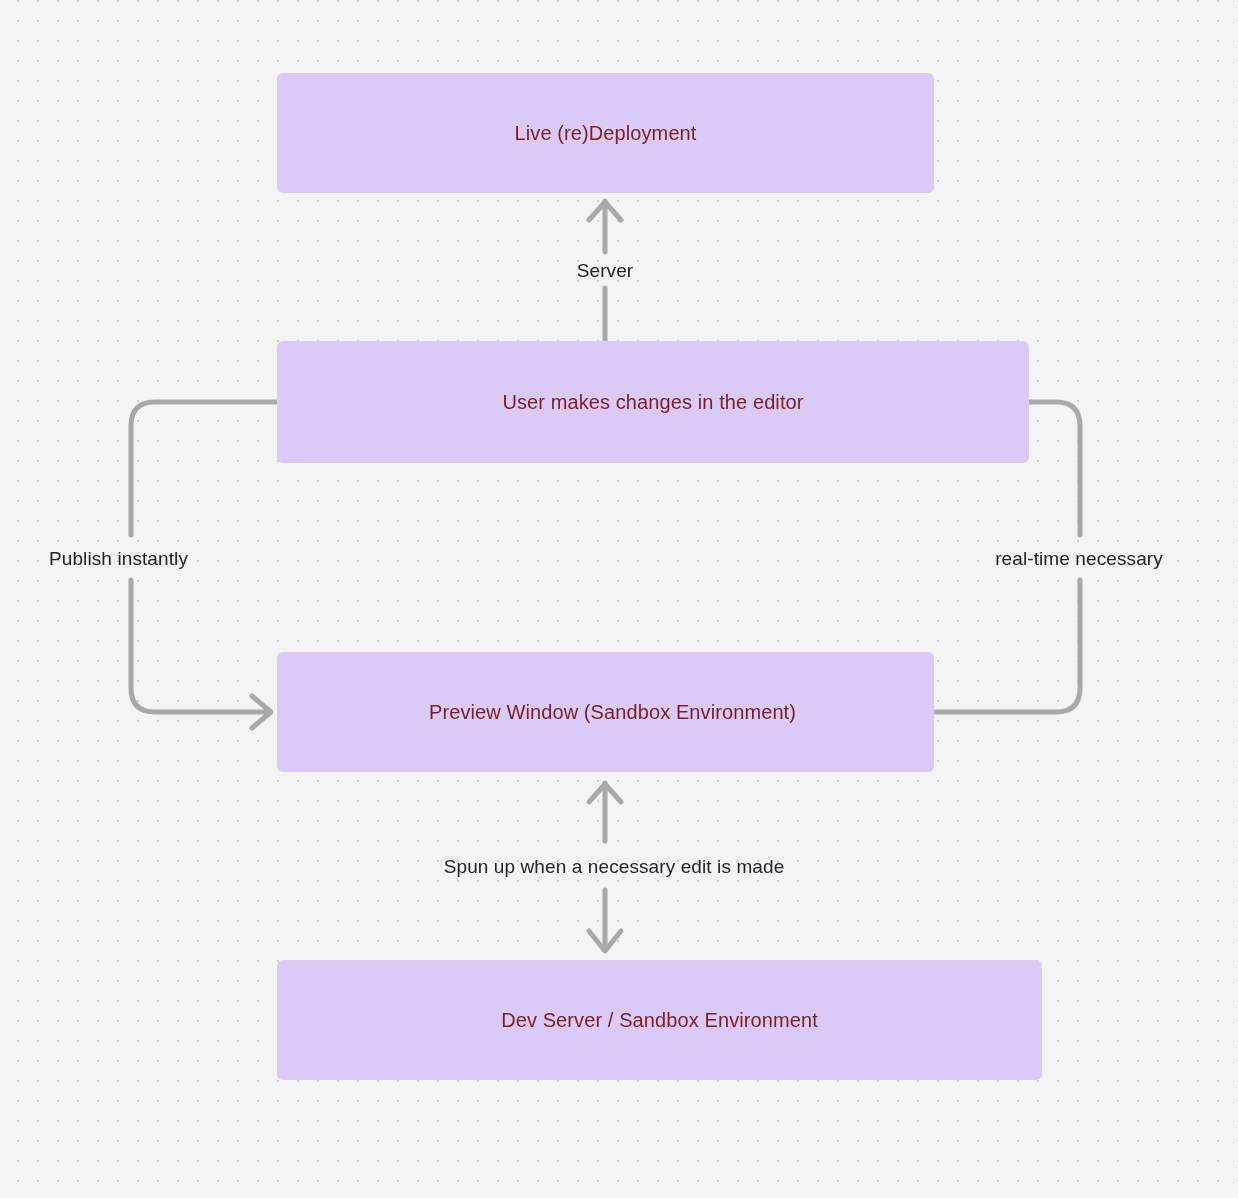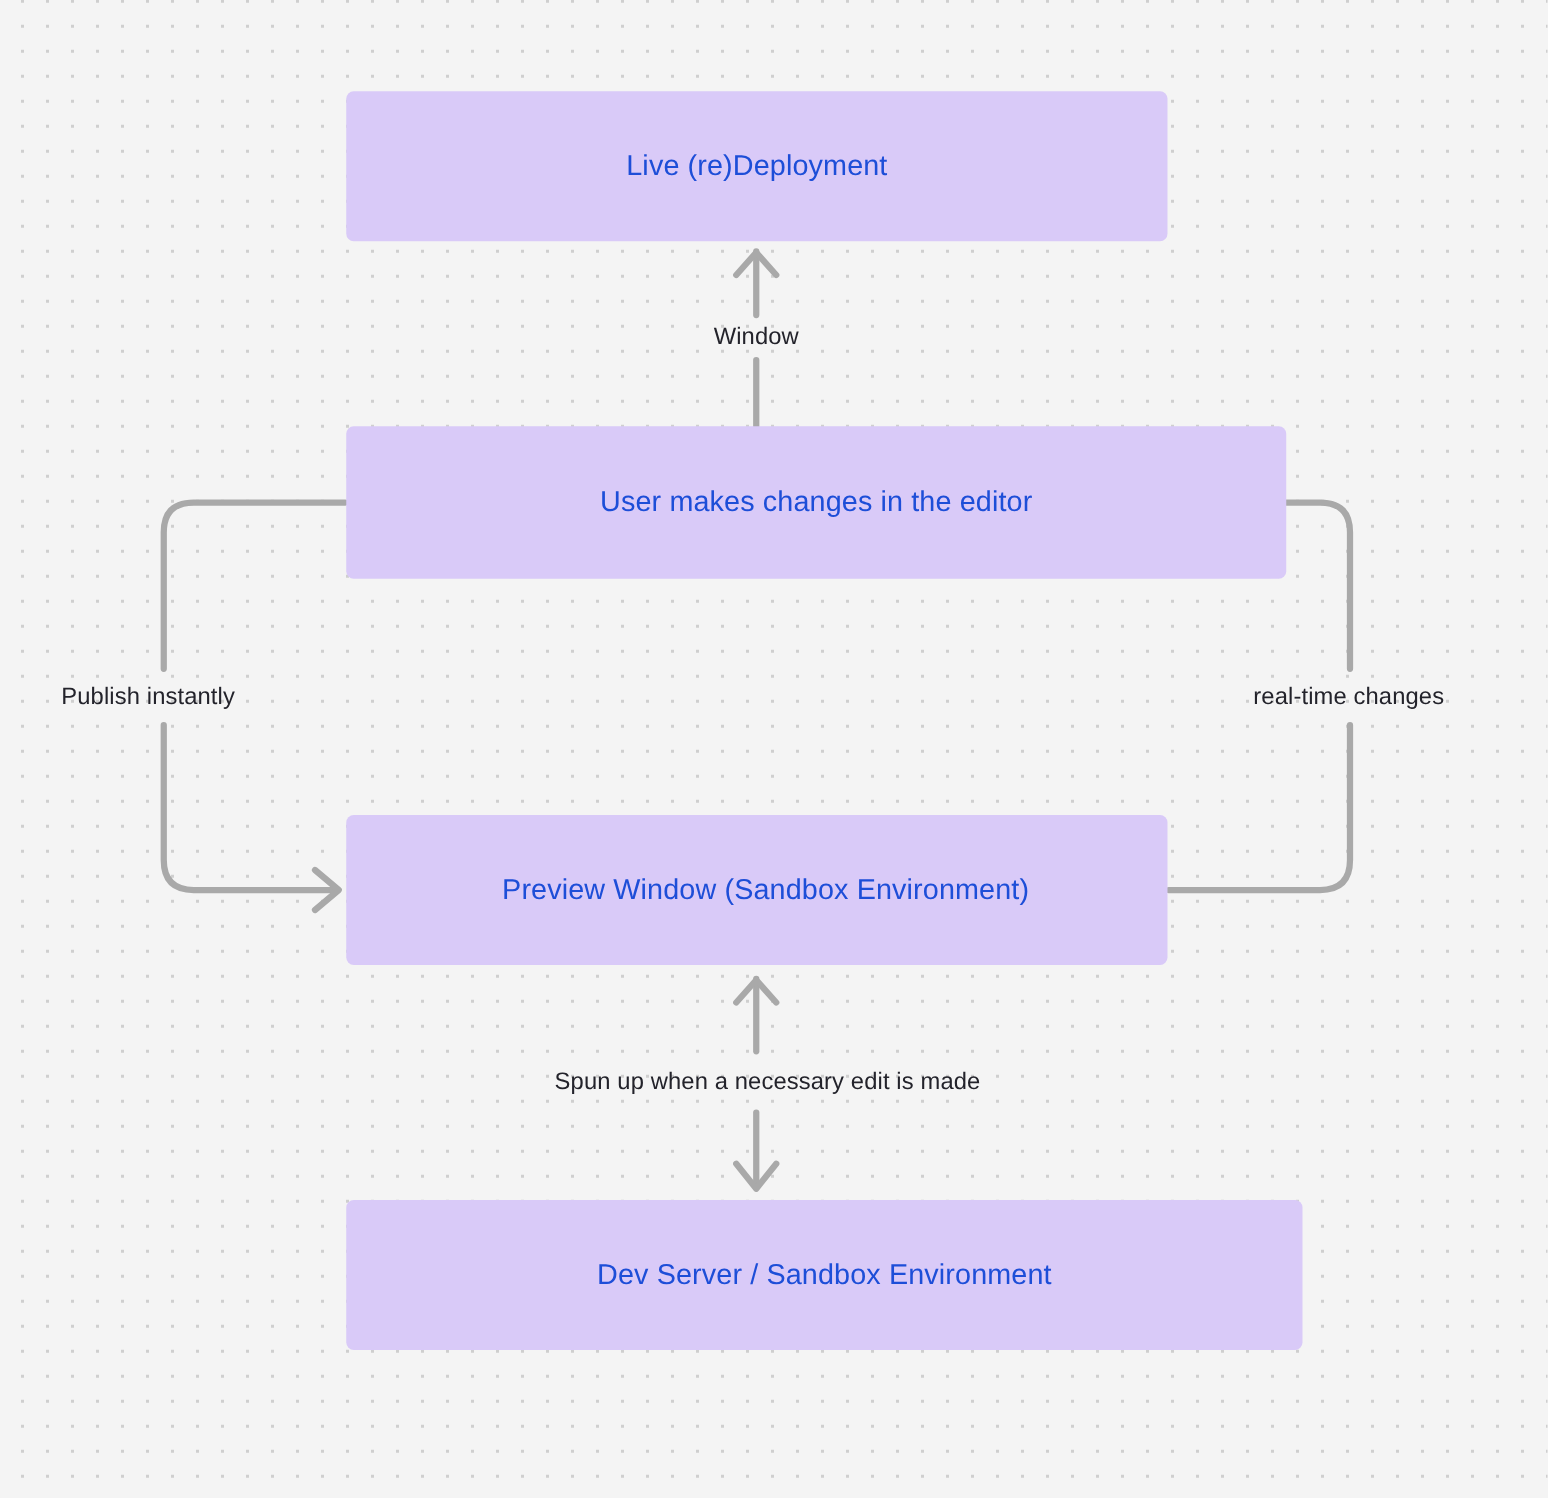--- a/index.html
+++ b/index.html
@@ -34,22 +34,22 @@
   }
 
   .node {
     position: absolute;
     box-sizing: border-box;
     background: #d9caf8;
     border-radius: 6px;
     display: flex;
     align-items: center;
     justify-content: center;
-    color: #1d4ed8;
-    font-size: 23px;
+    color: #7f1d1d;
+    font-size: 20px;
     letter-spacing: 0.1px;
     line-height: 1.2;
     text-align: center;
   }
 
   .edge-label {
     position: absolute;
     color: #23232b;
     font-size: 19px;
     line-height: 1;
@@ -105,21 +105,21 @@
   </div>
 
   <div class="node" style="left:277px; top:652px; width:657px; height:120px;padding-left:14px;">
     <span>Preview Window (Sandbox Environment)</span>
   </div>
 
   <div class="node" style="left:277px; top:960px; width:765px; height:120px;">
     <span>Dev Server / Sandbox Environment</span>
   </div>
 
-  <div class="edge-label center" style="left:605px; top:270px;">Window</div>
+  <div class="edge-label center" style="left:605px; top:270px;">Server</div>
 
   <div class="edge-label left-anchor" style="left:49px; top:558px;">Publish instantly</div>
 
-  <div class="edge-label center" style="left:1079px; top:558px;">real-time changes</div>
+  <div class="edge-label center" style="left:1079px; top:558px;">real-time necessary</div>
 
   <div class="edge-label center" style="left:614px; top:866px;">Spun up when a necessary edit is made</div>
 
 </div>
 
 </body></html>

